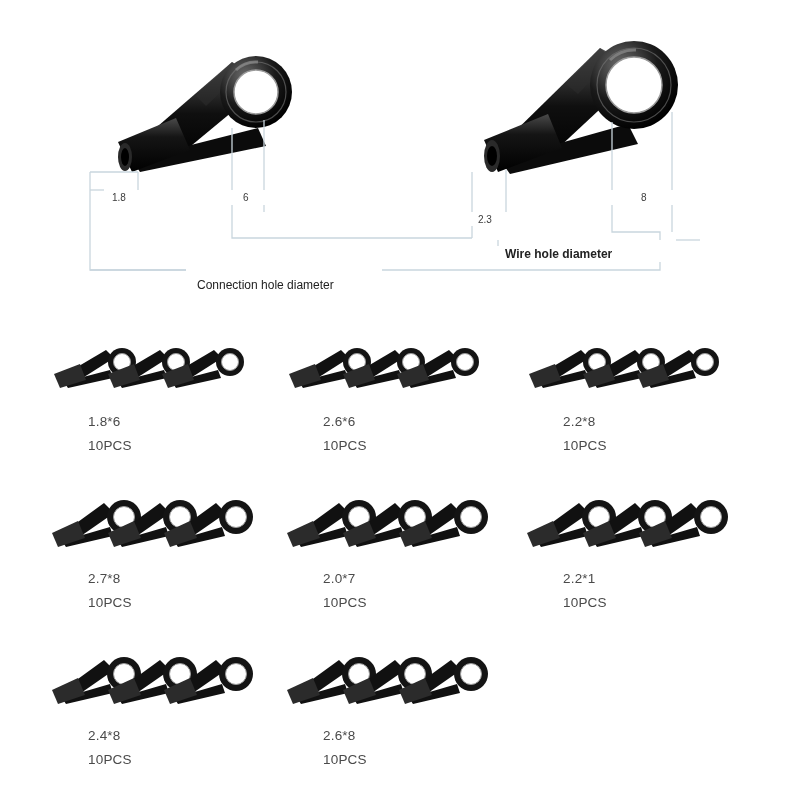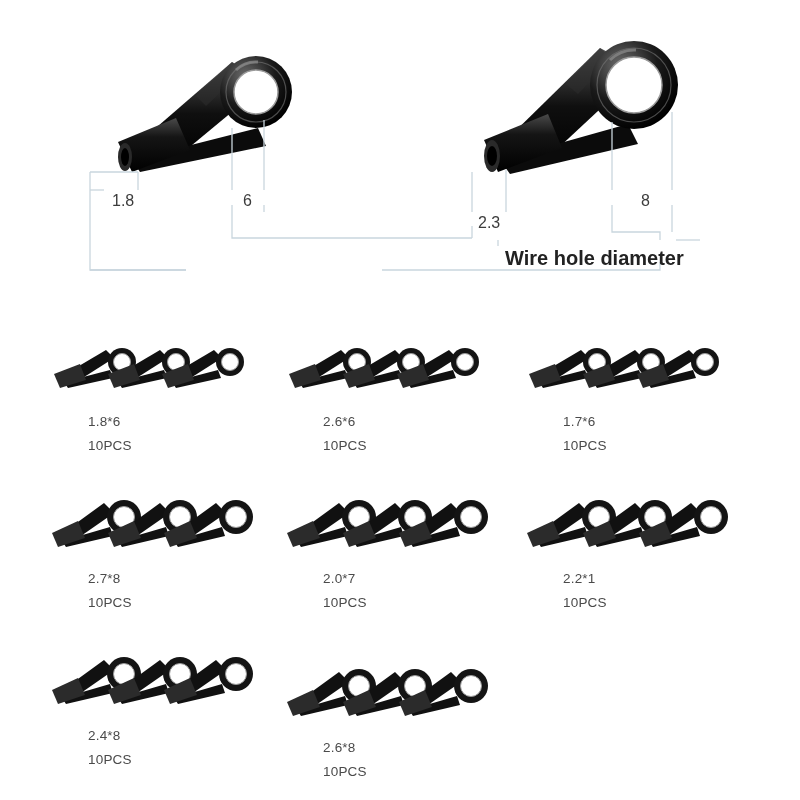--- a/index.html
+++ b/index.html
@@ -20,27 +20,27 @@
   #diagram {
     position: absolute;
     left: 0;
     top: 0;
     width: 800px;
     height: 320px;
   }
 
   .dim-label {
     position: absolute;
-    font-size: 16px;
+    font-size: 10px;
     color: #3c3c3c;
     white-space: nowrap;
   }
   .caption-label {
     position: absolute;
-    font-size: 20px;
+    font-size: 12px;
     color: #222222;
     white-space: nowrap;
   }
   .caption-label.bold {
     font-weight: bold;
   }
 
   
   #grid {
     position: absolute;
@@ -163,20 +163,21 @@
   </svg>
 
   
   <div class="dim-label" style="left:112px; top:192px;">1.8</div>
   <div class="dim-label" style="left:243px; top:192px;">6</div>
   <div class="dim-label" style="left:478px; top:214px;">2.3</div>
   <div class="dim-label" style="left:641px; top:192px;">8</div>
 
   
   <div class="caption-label bold" style="left:505px; top:247px;">Wire hole diameter</div>
+  <div class="caption-label" style="left:197px; top:278px;">Connection hole diameter</div>
 </div>
 
 <div id="grid">
 
   <div class="variant" style="left:40px; top:0px;">
     <svg class="trio" viewBox="0 0 220 80">
       <g fill="#111111">
         <g transform="translate(0,0)">
           <path d="M22 46 L66 20 L74 28 L30 56 Z"></path>
           <path d="M24 52 L70 40 L73 48 L28 58 Z"></path>
@@ -262,21 +263,21 @@
         <g transform="translate(108,0)">
           <path d="M22 46 L66 20 L74 28 L30 56 Z"></path>
           <path d="M24 52 L70 40 L73 48 L28 58 Z"></path>
           <path d="M14 44 L40 34 L46 50 L20 58 Z" fill="#2b2b2b"></path>
           <circle cx="82" cy="32" r="14" fill="#141414"></circle>
           <circle cx="82" cy="32" r="8.5" fill="#ffffff"></circle>
           <circle cx="82" cy="32" r="8.5" fill="none" stroke="#999" stroke-width="1"></circle>
         </g>
       </g>
     </svg>
-    <div class="txt size">1.7*6</div>
+    <div class="txt size">2.2*8</div>
     <div class="txt qty">10PCS</div>
   </div>
 
   <div class="variant" style="left:40px; top:157px;">
     <svg class="trio" viewBox="0 0 220 80">
       <g fill="#111111">
         <g transform="translate(0,0)">
           <path d="M20 48 L64 16 L74 26 L28 58 Z"></path>
           <path d="M22 54 L70 40 L73 49 L26 60 Z"></path>
           <path d="M12 46 L38 34 L45 51 L18 60 Z" fill="#2b2b2b"></path>
@@ -398,21 +399,21 @@
           <circle cx="84" cy="30" r="17" fill="#141414"></circle>
           <circle cx="84" cy="30" r="10.5" fill="#ffffff"></circle>
           <circle cx="84" cy="30" r="10.5" fill="none" stroke="#999" stroke-width="1"></circle>
         </g>
       </g>
     </svg>
     <div class="txt size">2.4*8</div>
     <div class="txt qty">10PCS</div>
   </div>
 
-  <div class="variant" style="left:275px; top:326px;">
+  <div class="variant" style="left:275px; top:314px;">
     <svg class="trio" viewBox="0 0 220 80">
       <g fill="#111111">
         <g transform="translate(0,0)">
           <path d="M20 48 L64 16 L74 26 L28 58 Z"></path>
           <path d="M22 54 L70 40 L73 49 L26 60 Z"></path>
           <path d="M12 46 L38 34 L45 51 L18 60 Z" fill="#2b2b2b"></path>
           <circle cx="84" cy="30" r="17" fill="#141414"></circle>
           <circle cx="84" cy="30" r="10.5" fill="#ffffff"></circle>
           <circle cx="84" cy="30" r="10.5" fill="none" stroke="#999" stroke-width="1"></circle>
         </g>

